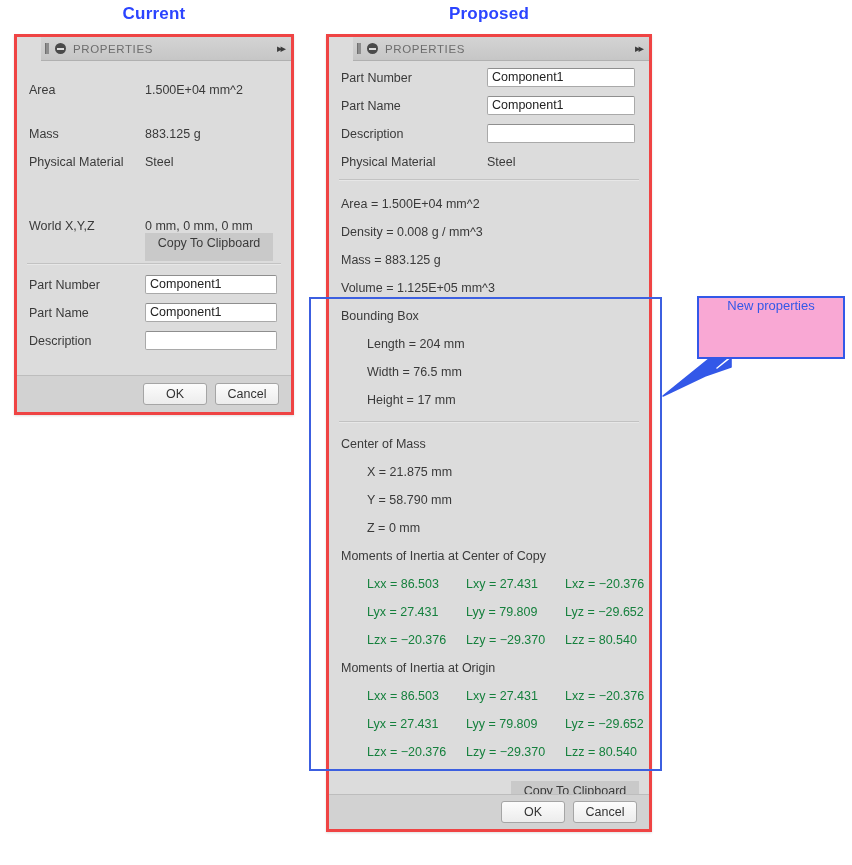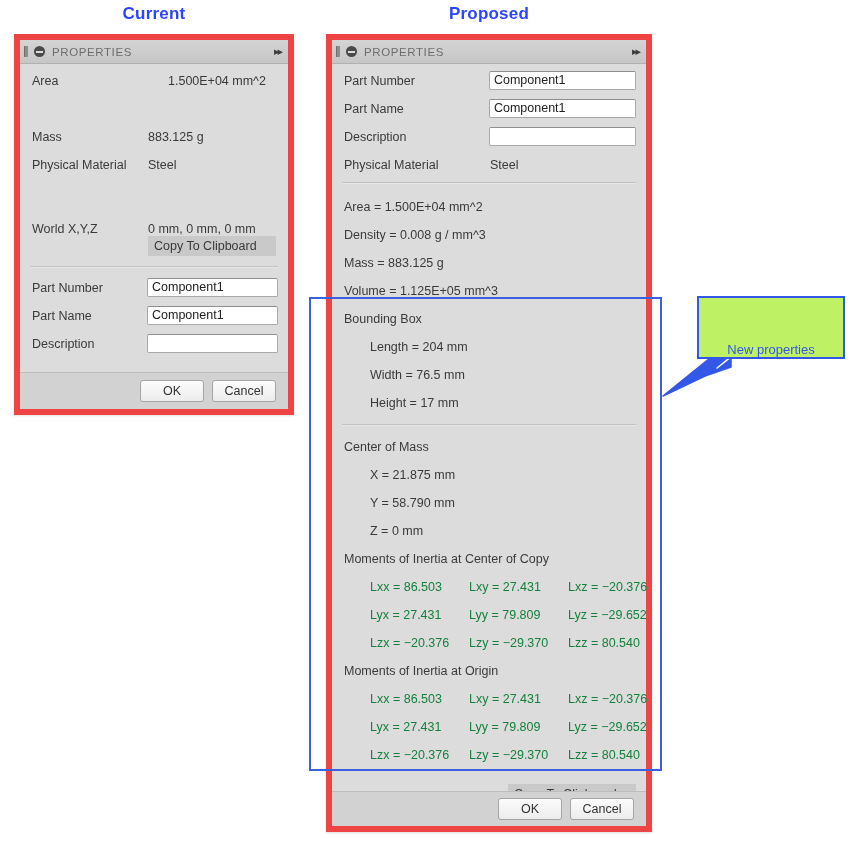--- a/index.html
+++ b/index.html
@@ -22,23 +22,24 @@
     letter-spacing: 0.2px;
     white-space: nowrap;
   }
   #heading-current  { left: 14px;  top: 4px;  width: 280px; text-align: center; }
   #heading-proposed { left: 326px; top: 4px;  width: 326px; text-align: center; }
 
   
   .panel {
     position: absolute;
     background: #dcdcdc;
-    border: 6px solid #ef4444;
+    border: 3px solid #ef4444;
     box-sizing: border-box;
     box-shadow: 0 1px 2px rgba(0,0,0,.12);
+    padding-left: 24px;
   }
   .titlebar {
     height: 24px;
     background: linear-gradient(#d4d4d4, #c6c6c6);
     border-bottom: 1px solid #b0b0b0;
     display: flex;
     align-items: center;
     padding: 0 7px 0 4px;
     box-sizing: border-box;
   }
@@ -122,34 +123,34 @@
     text-align: center;
     line-height: 20px;
     height: 22px;
   }
   .btn-flat {
     display: inline-block;
     box-sizing: border-box;
     background: #c9c9c9;
     font-size: 12.5px;
     color: #3a3a3a;
-    text-align: left;
+    text-align: center;
     line-height: 20px;
-    height: 20px;
+    height: 28px;
     padding: 0 6px;
   }
 
   
   #panel-current { left: 14px; top: 34px; width: 280px; height: 381px; }
   #cur-body { position: absolute; left: 0; top: 24px; right: 0; bottom: 0; }
 
   #cur-body .row { position: absolute; left: 12px; right: 10px; height: 18px; }
   #cur-body .row .lbl { width: 116px; }
 
-  #cur-row-0 { top: 8px; gap: 20px;  }
+  #cur-row-0 { top: 20px;  }
   #cur-row-1 { top: 36px; }
   #cur-row-2 { top: 64px; }
   #cur-row-3 { top: 92px; }
   #cur-row-4 { top: 120px;}
   #cur-row-5 { top: 148px; margin-top: 8px;}
 
   #cur-copy-btn { position: absolute; left: 128px; top: 172px; width: 128px; }
 
   #cur-sep { position: absolute; left: 10px; right: 10px; top: 202px; }
 
@@ -268,24 +269,24 @@
     position: absolute;
     left: 655px; top: 296px;
     width: 197px; height: 106px;
     overflow: visible;
   }
   #callout-box {
     position: absolute;
     left: 697px; top: 296px;
     width: 148px; height: 63px;
     border: 2px solid #3358e8;
-    background: #bef264;
+    background: #f9a8d4;
     box-sizing: border-box;
     display: flex;
-    align-items: flex-end;
+    align-items: flex-start;
     justify-content: center;
   }
   #callout-text {
     font-size: 13px;
     color: #3358e8;
     white-space: nowrap;
   }
 </style>
 </head>
 <body>

